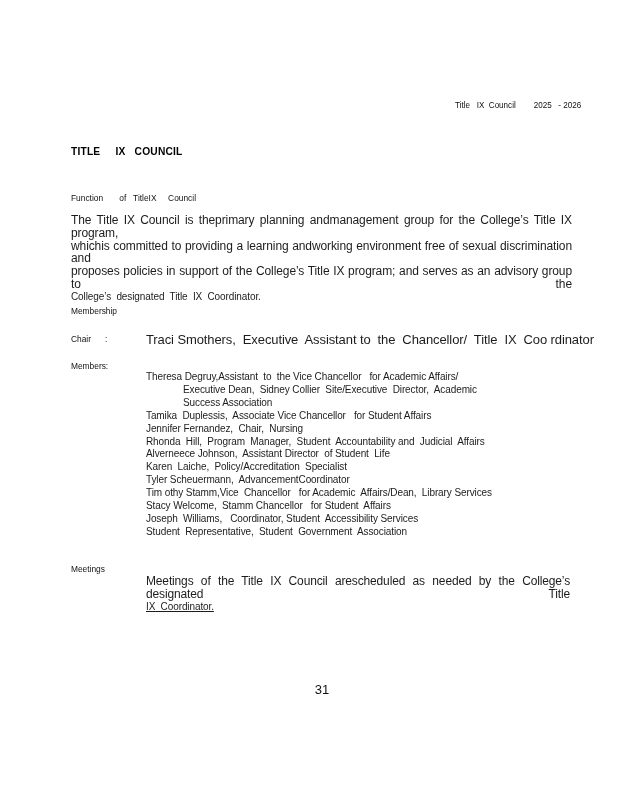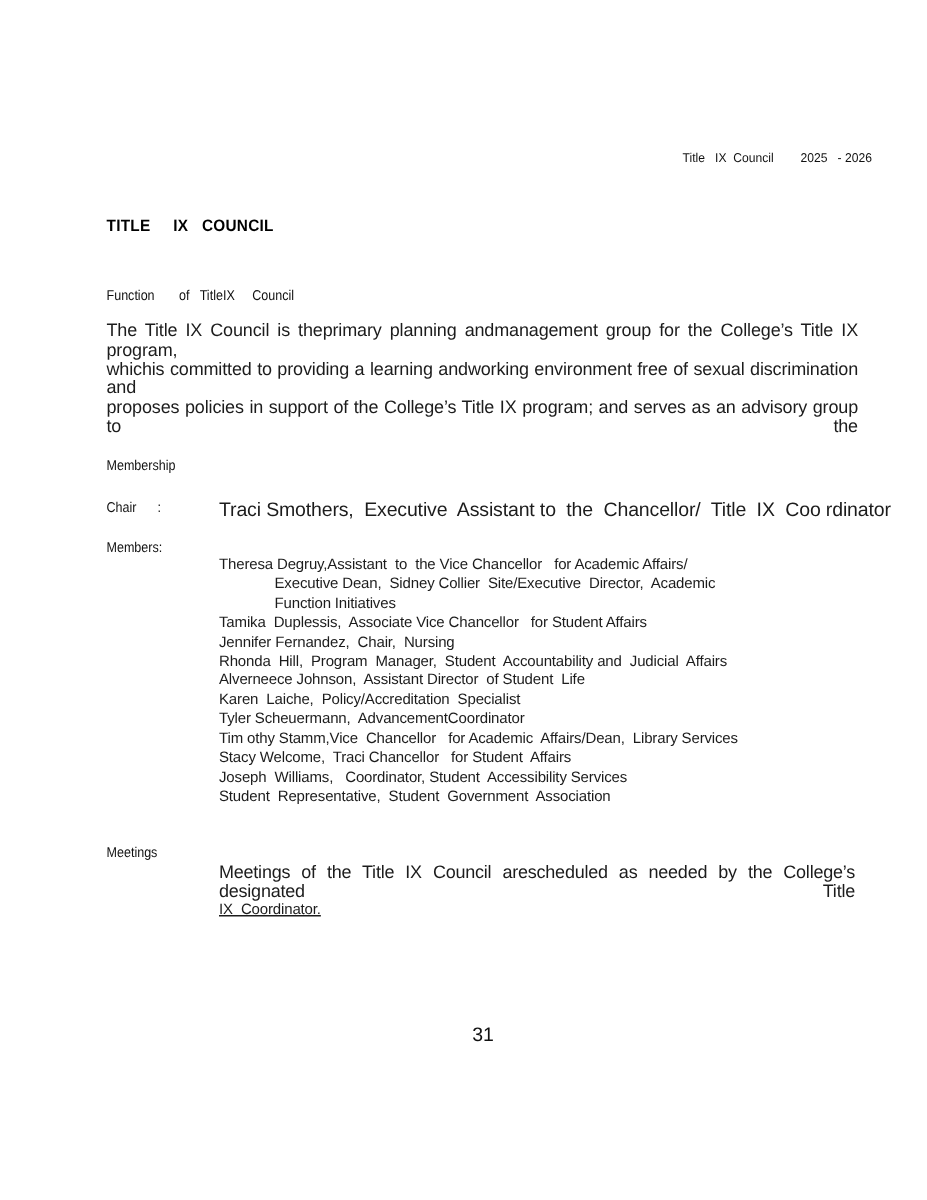--- a/index.html
+++ b/index.html
@@ -79,44 +79,45 @@
   <div class="abs header-line" style="left:455px;top:100px;">Title   IX  Council        2025   - 2026</div>
 
   <div class="abs doc-title" style="left:71px;top:145px;">TITLE     IX   COUNCIL</div>
 
   <div class="abs label" style="left:71px;top:192px;">Function       of   TitleIX     Council</div>
 
   <div class="abs para" style="left:71px;top:214px;">
     <div class="jline">The Title IX Council is theprimary planning andmanagement group for the College’s Title IX program,</div>
     <div class="jline">whichis committed to providing a learning andworking environment free of sexual discrimination and</div>
     <div class="jline">proposes policies in support of the College’s Title IX program; and serves as an advisory group to the</div>
+    <div class="lastline">College’s  designated  Title  IX  Coordinator.</div>
   </div>
 
   <div class="abs label" style="left:71px;top:305px;">Membership</div>
 
   <div>
     <span class="abs label" style="left:71px;top:333px;">Chair</span>
     <span class="abs label" style="left:105px;top:333px;">:</span>
     <span class="abs body-line" style="left:146px;top:332px;">Traci Smothers,  Executive  Assistant to  the  Chancellor/  Title  IX  Coo rdinator</span>
   </div>
 
   <div class="abs label" style="left:71px;top:360px;">Members:</div>
 
   <div class="abs members" style="left:146px;top:371px;">
     <div class="mline">Theresa Degruy,Assistant  to  the Vice Chancellor   for Academic Affairs/</div>
     <div class="mline ind">Executive Dean,  Sidney Collier  Site/Executive  Director,  Academic</div>
-    <div class="mline ind">Function Initiatives</div>
+    <div class="mline ind">Success Association</div>
     <div class="mline">Tamika  Duplessis,  Associate Vice Chancellor   for Student Affairs</div>
     <div class="mline">Jennifer Fernandez,  Chair,  Nursing</div>
     <div class="mline">Rhonda  Hill,  Program  Manager,  Student  Accountability and  Judicial  Affairs</div>
     <div class="mline">Alverneece Johnson,  Assistant Director  of Student  Life</div>
     <div class="mline">Karen  Laiche,  Policy/Accreditation  Specialist</div>
     <div class="mline">Tyler Scheuermann,  AdvancementCoordinator</div>
     <div class="mline">Tim othy Stamm,Vice  Chancellor   for Academic  Affairs/Dean,  Library Services</div>
-    <div class="mline">Stacy Welcome,  Traci Chancellor   for Student  Affairs</div>
+    <div class="mline">Stacy Welcome,  Stamm Chancellor   for Student  Affairs</div>
     <div class="mline">Joseph  Williams,   Coordinator, Student  Accessibility Services</div>
     <div class="mline">Student  Representative,  Student  Government  Association</div>
   </div>
 
   <div class="abs label" style="left:71px;top:563px;">Meetings</div>
 
   <div class="abs meet-text" style="left:146px;top:575px;">
     <div class="jline">Meetings of the Title IX Council arescheduled as needed by the College’s designated Title</div>
     <div class="lastline">IX  Coordinator.</div>
   </div>

